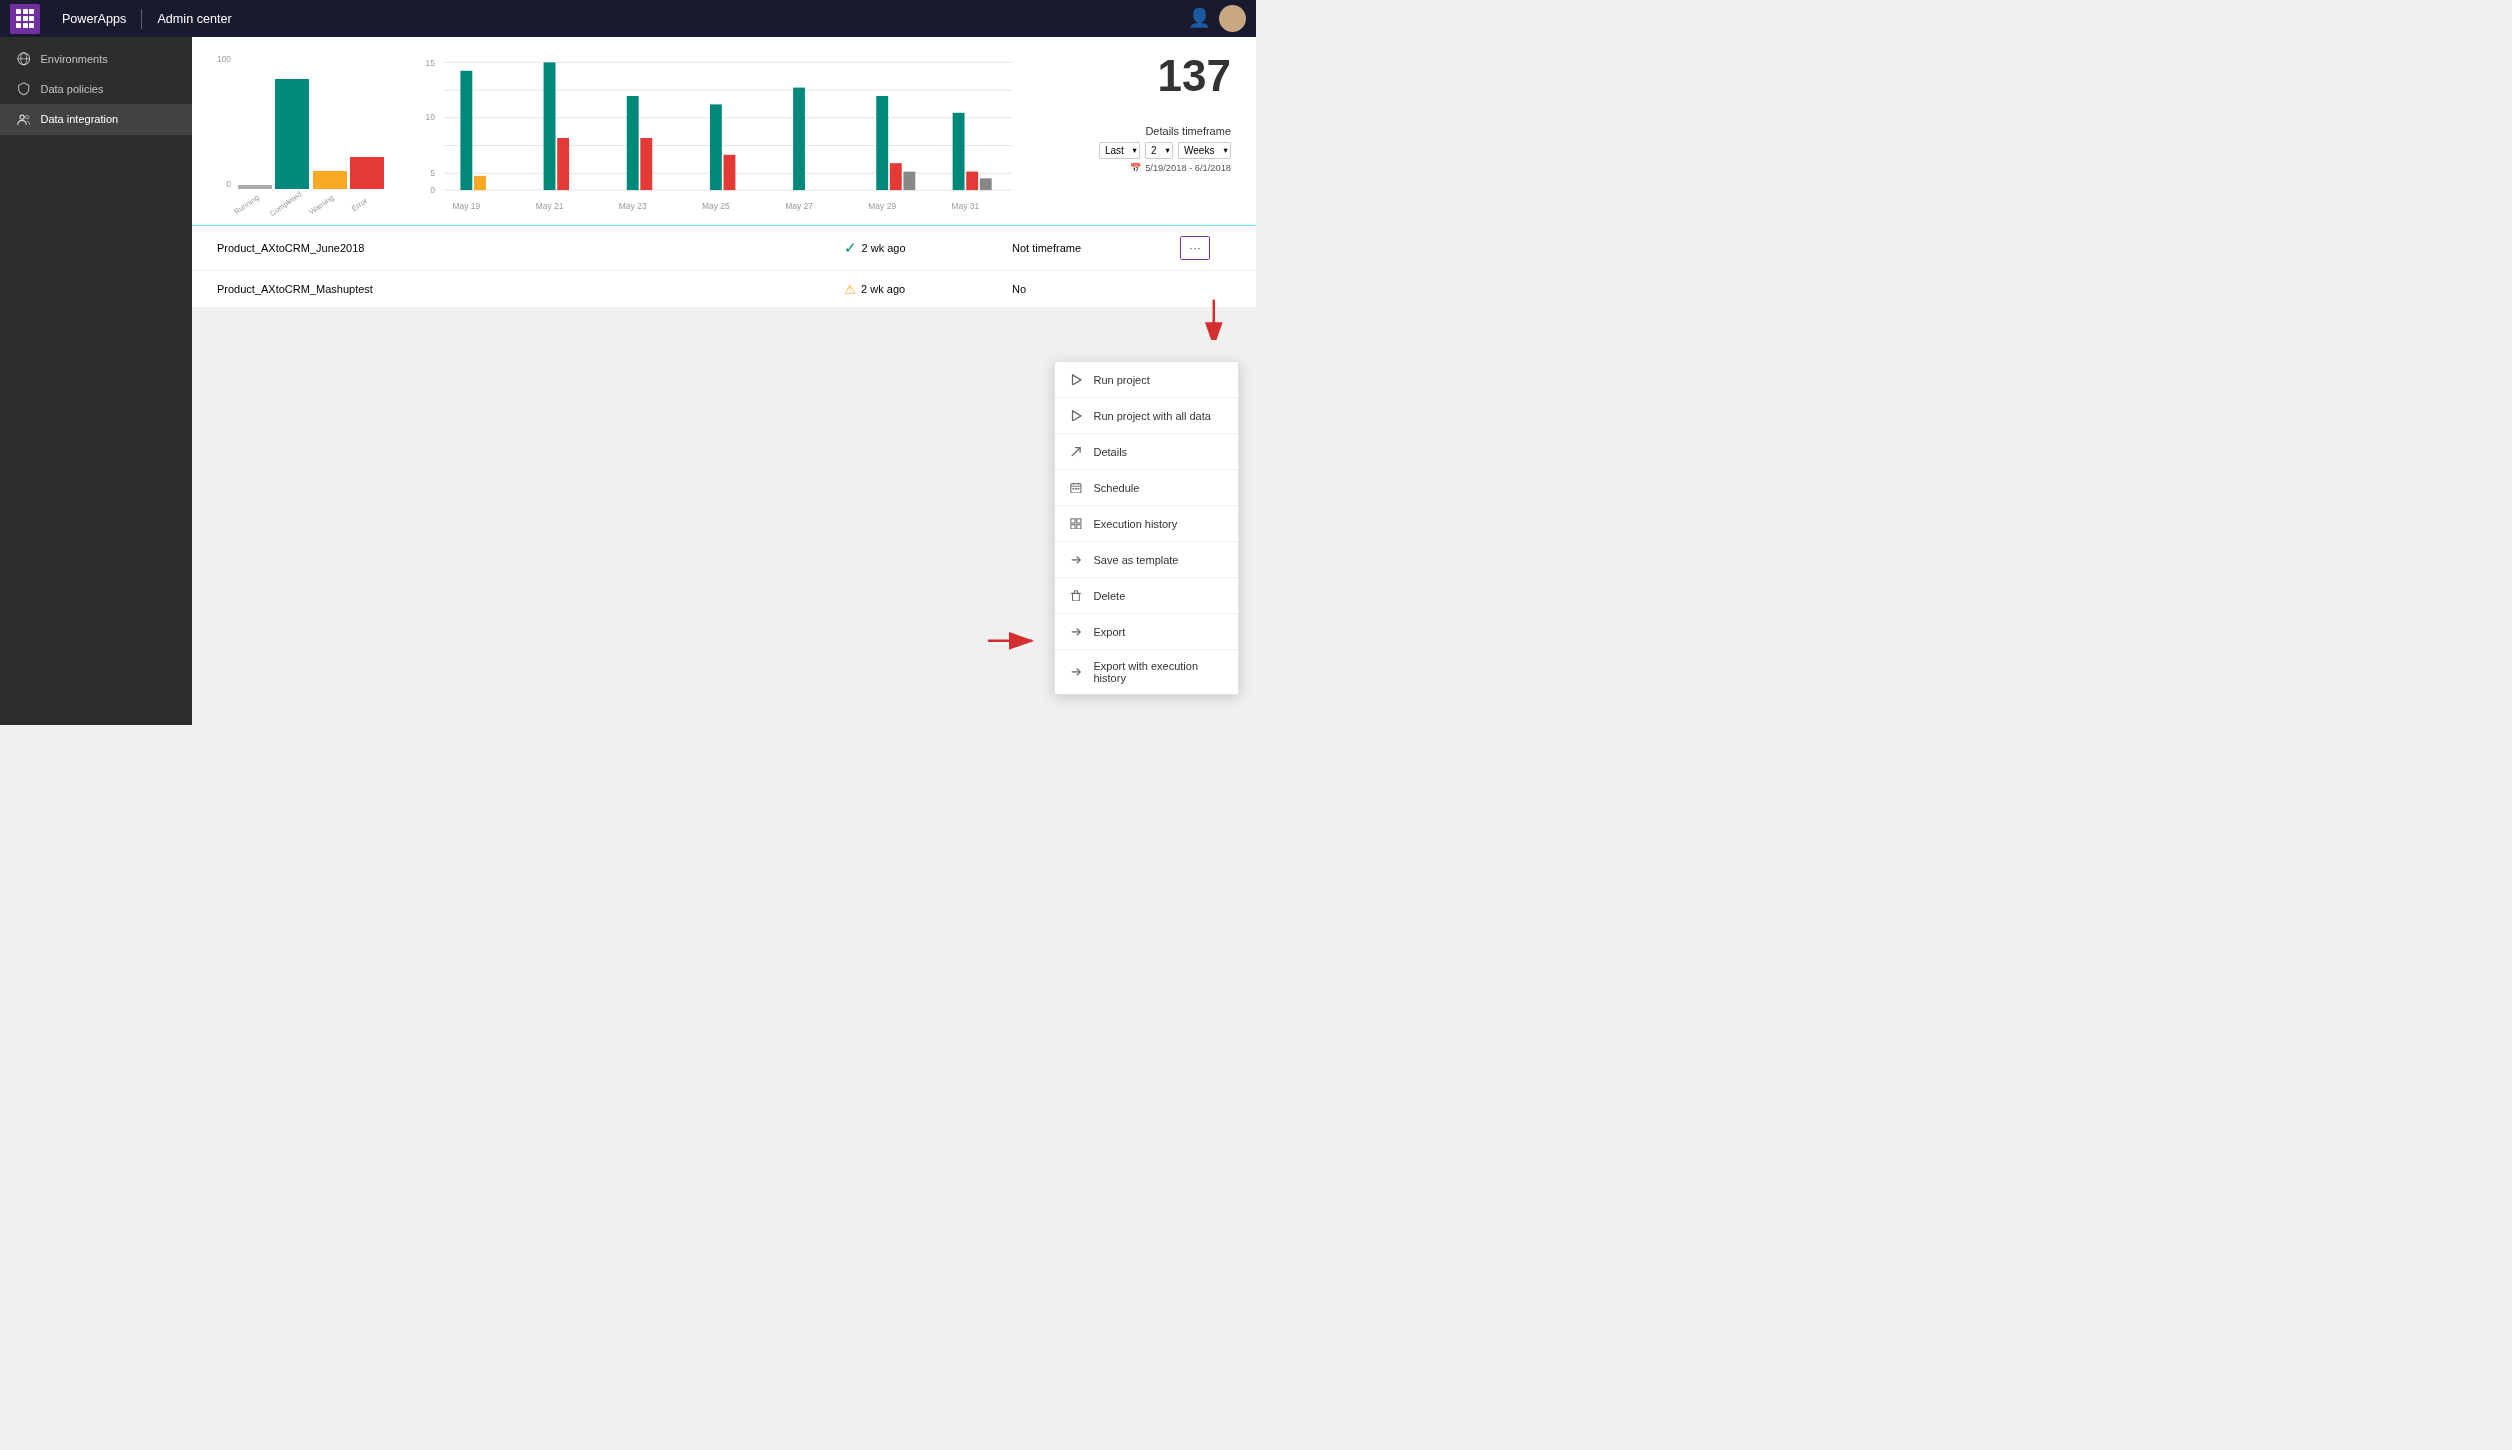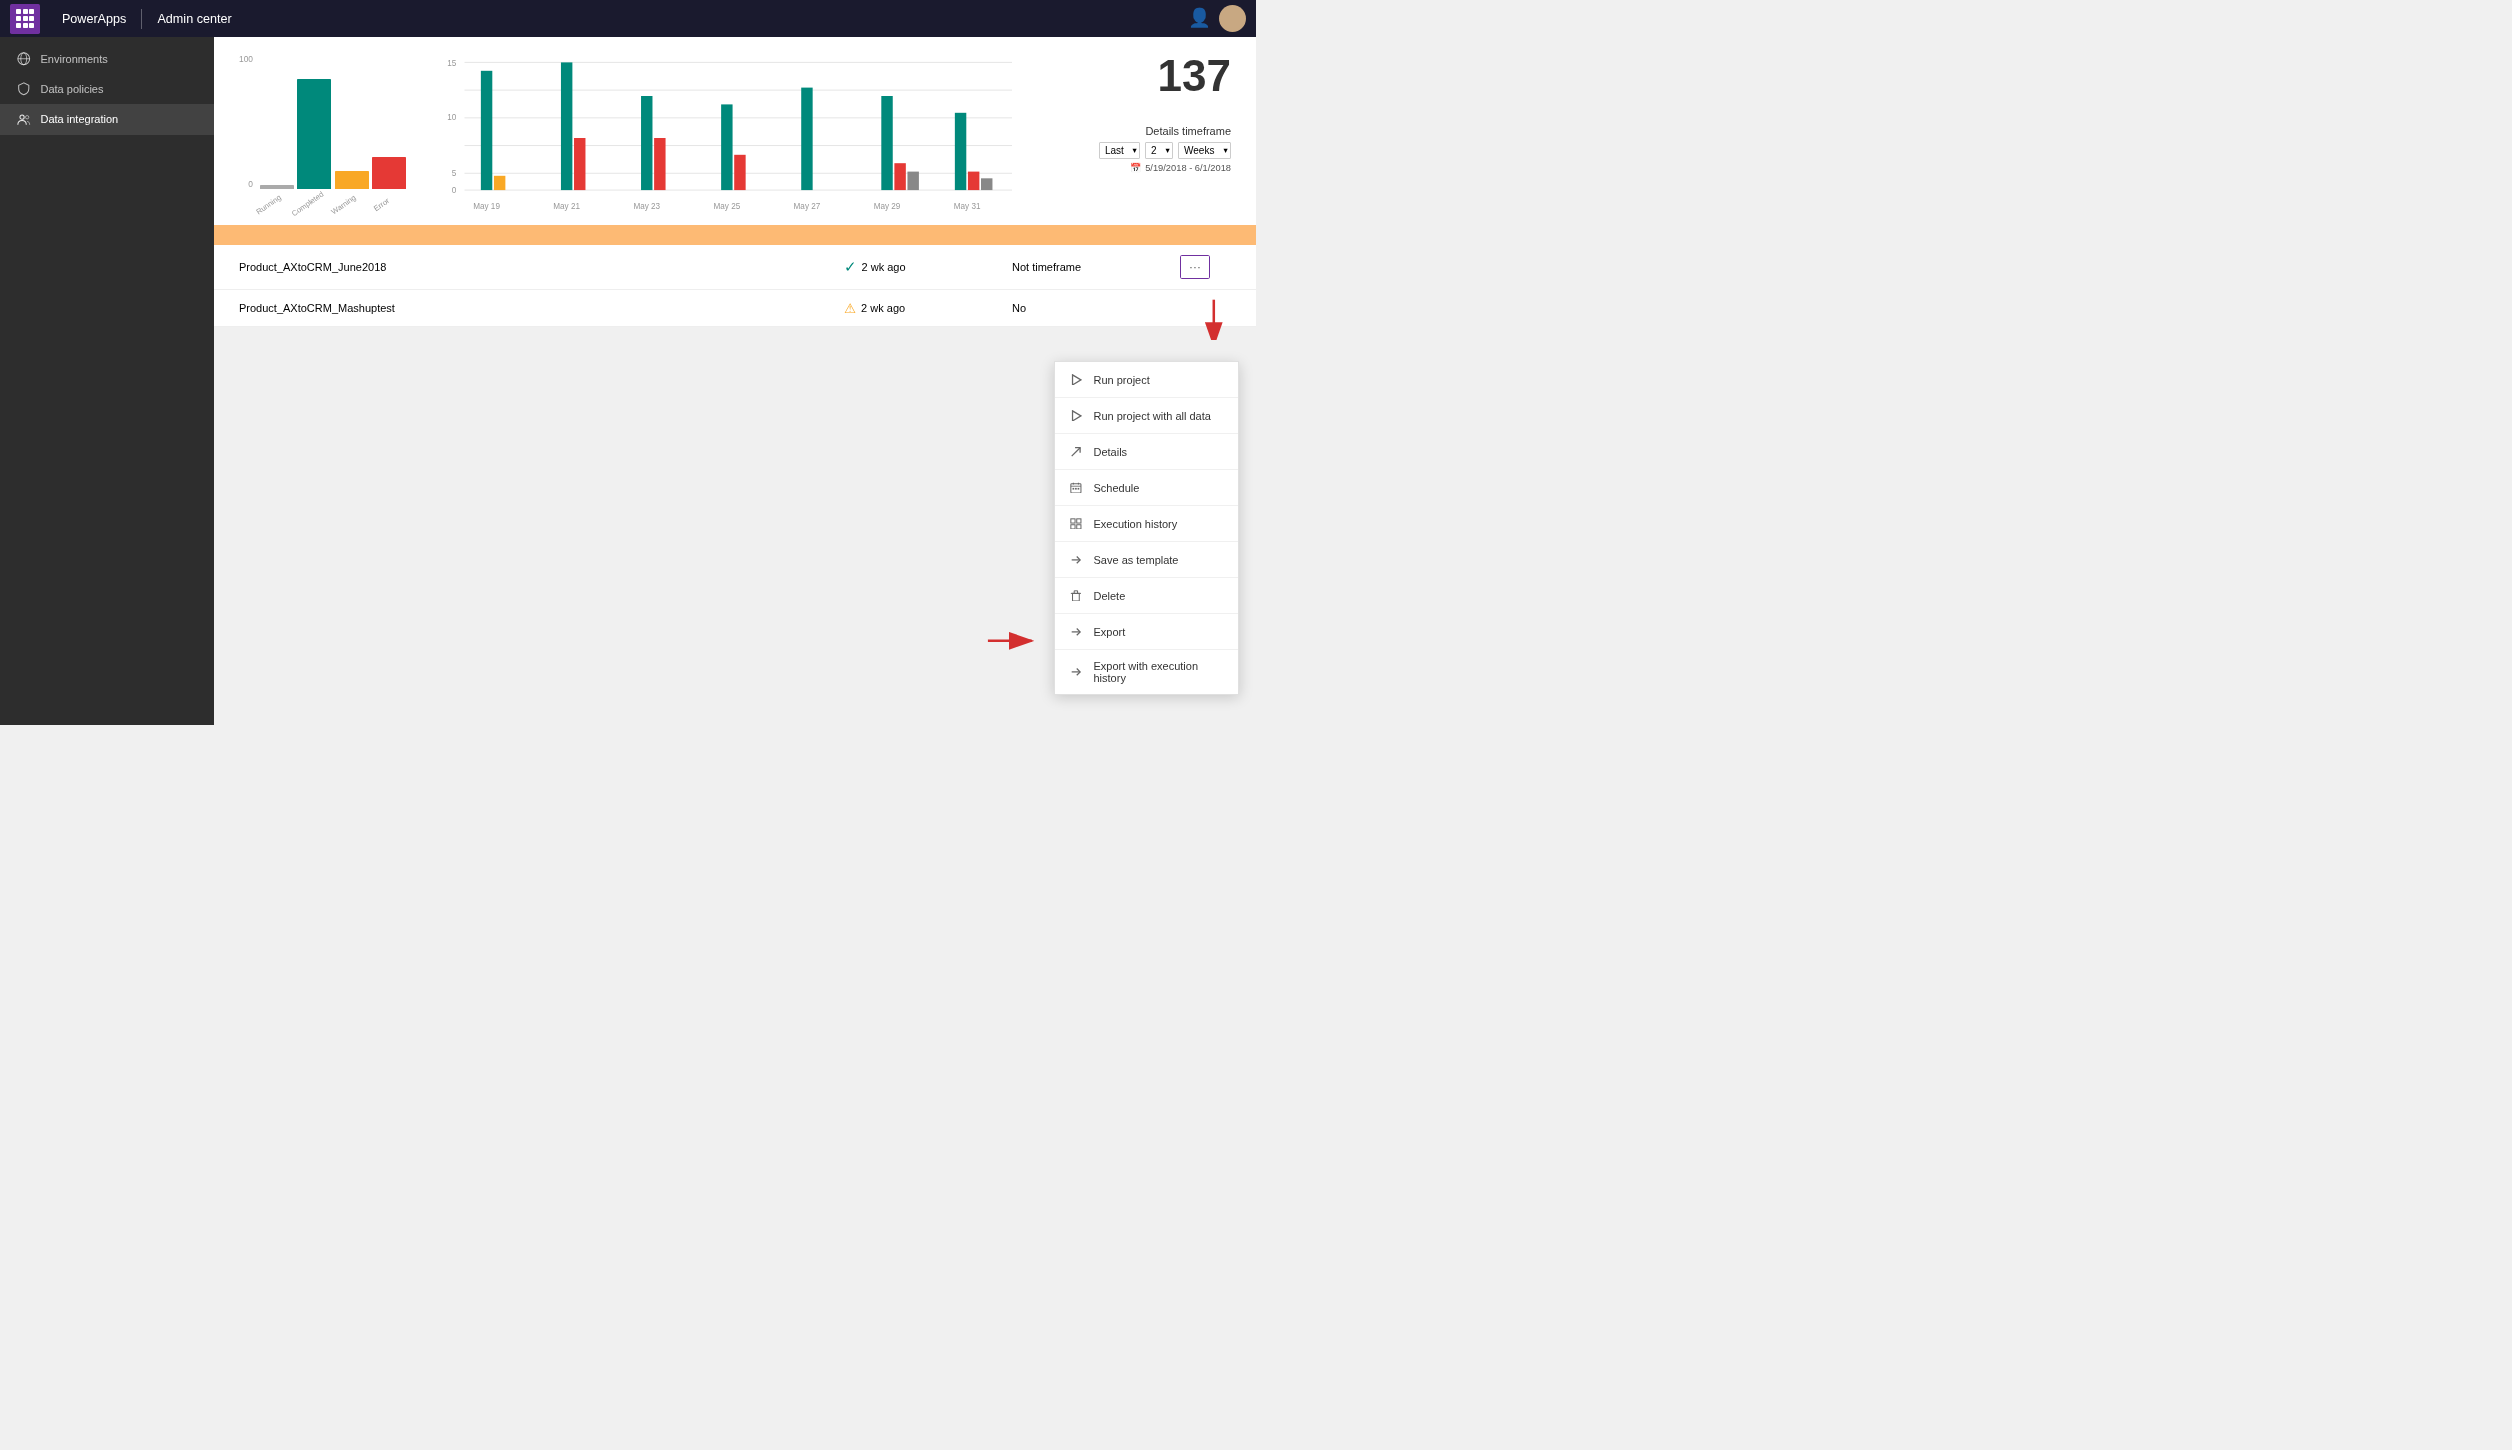--- a/index.html
+++ b/index.html
@@ -60,21 +60,21 @@
       font-size: 18.5px;
       cursor: pointer;
       margin-right: 6.7px;
     }
 
     
     .layout { display: flex; height: calc(725px - 37px); }
 
     
     .sidebar {
-      width: 214px;
+      width: 192px;
       background: #2d2d2d;
       flex-shrink: 0;
       padding-top: 6.7px;
     }
     .sidebar-item {
       display: flex;
       align-items: center;
       gap: 10px;
       padding: 8.4px 17px;
       color: rgba(255,255,255,0.7);
@@ -252,22 +252,22 @@
     }
     .red-arrow-right {
       position: absolute;
       bottom: 67px;
       right: 219px;
       color: #d32f2f;
       font-size: 20px;
     }
 
     .chart-container {
-      background: #fdba74;
-      padding-bottom: 20px;
+      background: #5eead4;
+      padding-bottom: 1px;
     }
   </style>
 </head>
 <body>
 
 <div class="top-nav">
   <div class="waffle-icon">
     <div class="waffle-grid">
       <div class="waffle-dot"></div>
         <div class="waffle-dot"></div>

